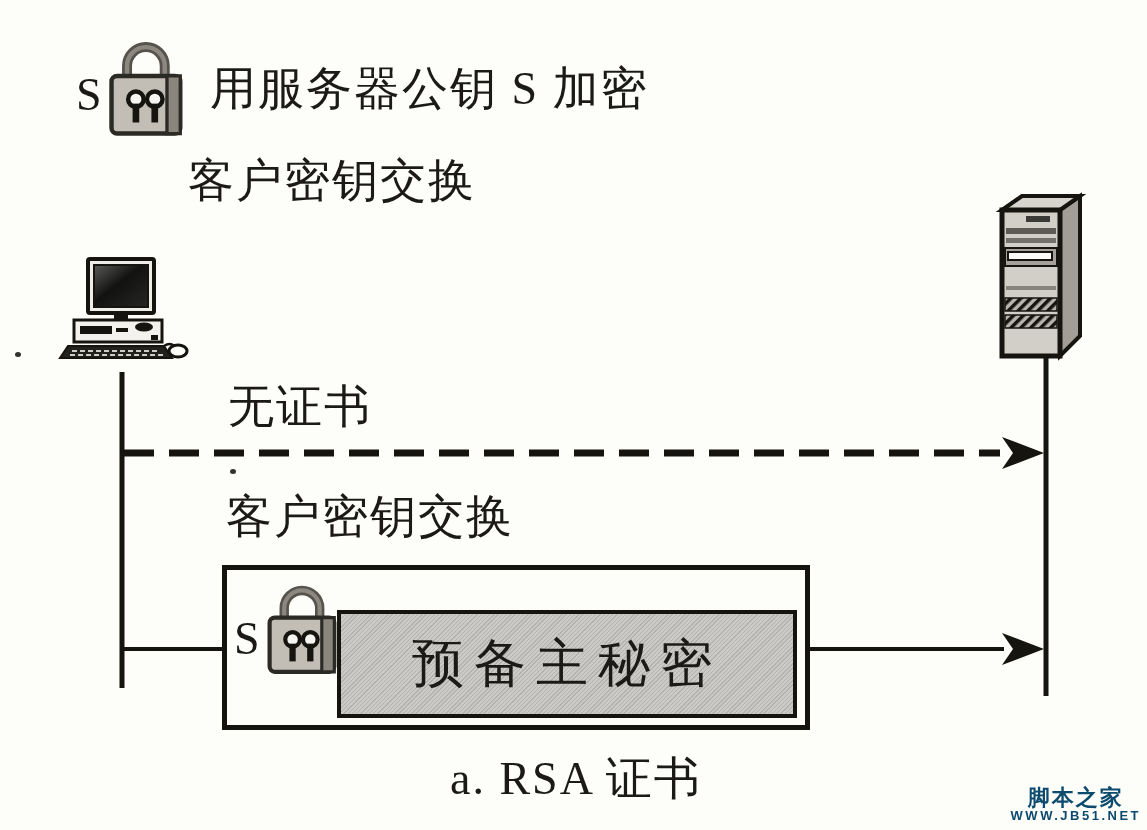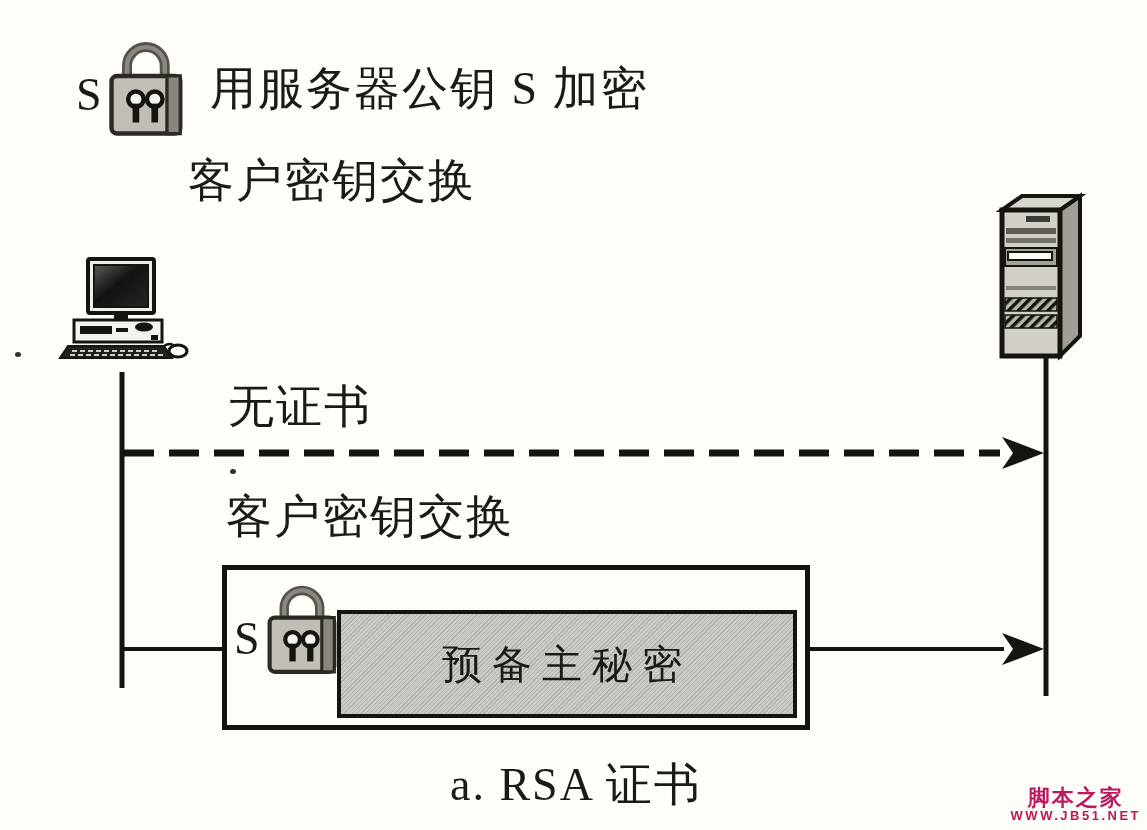--- a/index.html
+++ b/index.html
@@ -37,27 +37,27 @@
   .box-key  { left:234px; top:612px; font-size:46px; z-index:4; }
   .box-lock { left:262px; top:580px; z-index:5; }
   .inner-box {
     left:337px; top:610px; width:452px; height:100px;
     border:4px solid #16140f;
     background-color:#c8c7c3;
     background-image:repeating-linear-gradient(135deg, rgba(30,30,28,.12) 0 1px, rgba(255,255,255,.06) 1px 3px);
     display:flex; align-items:center; justify-content:center;
     z-index:3;
   }
-  .inner-box span { font-size:40px; letter-spacing:10px; }
+  .inner-box span { font-size:52px; letter-spacing:10px; }
 
   
-  .caption { left:450px; top:748px; font-size:46px; letter-spacing:2px; white-space:nowrap;margin-top:6px; }
+  .caption { left:450px; top:748px; font-size:46px; letter-spacing:2px; white-space:nowrap; }
 
   
-  .watermark { right:6px; bottom:8px; text-align:center; color:#be185d;
+  .watermark { right:6px; bottom:8px; text-align:center; color:#0c4a6e;
                font-family:"Liberation Sans","DejaVu Sans",sans-serif; }
   .wm-name { font-size:22px; font-weight:bold; letter-spacing:2px; line-height:24px; }
   .wm-url  { font-size:13px; font-weight:bold; letter-spacing:2.5px; line-height:12px; }
 
   
   .speck { width:6px; height:5px; background:#33312d; border-radius:50%; }
   .speck-1 { left:15px;  top:352px; }
   .speck-2 { left:230px; top:469px; }
 </style>
 </head>

